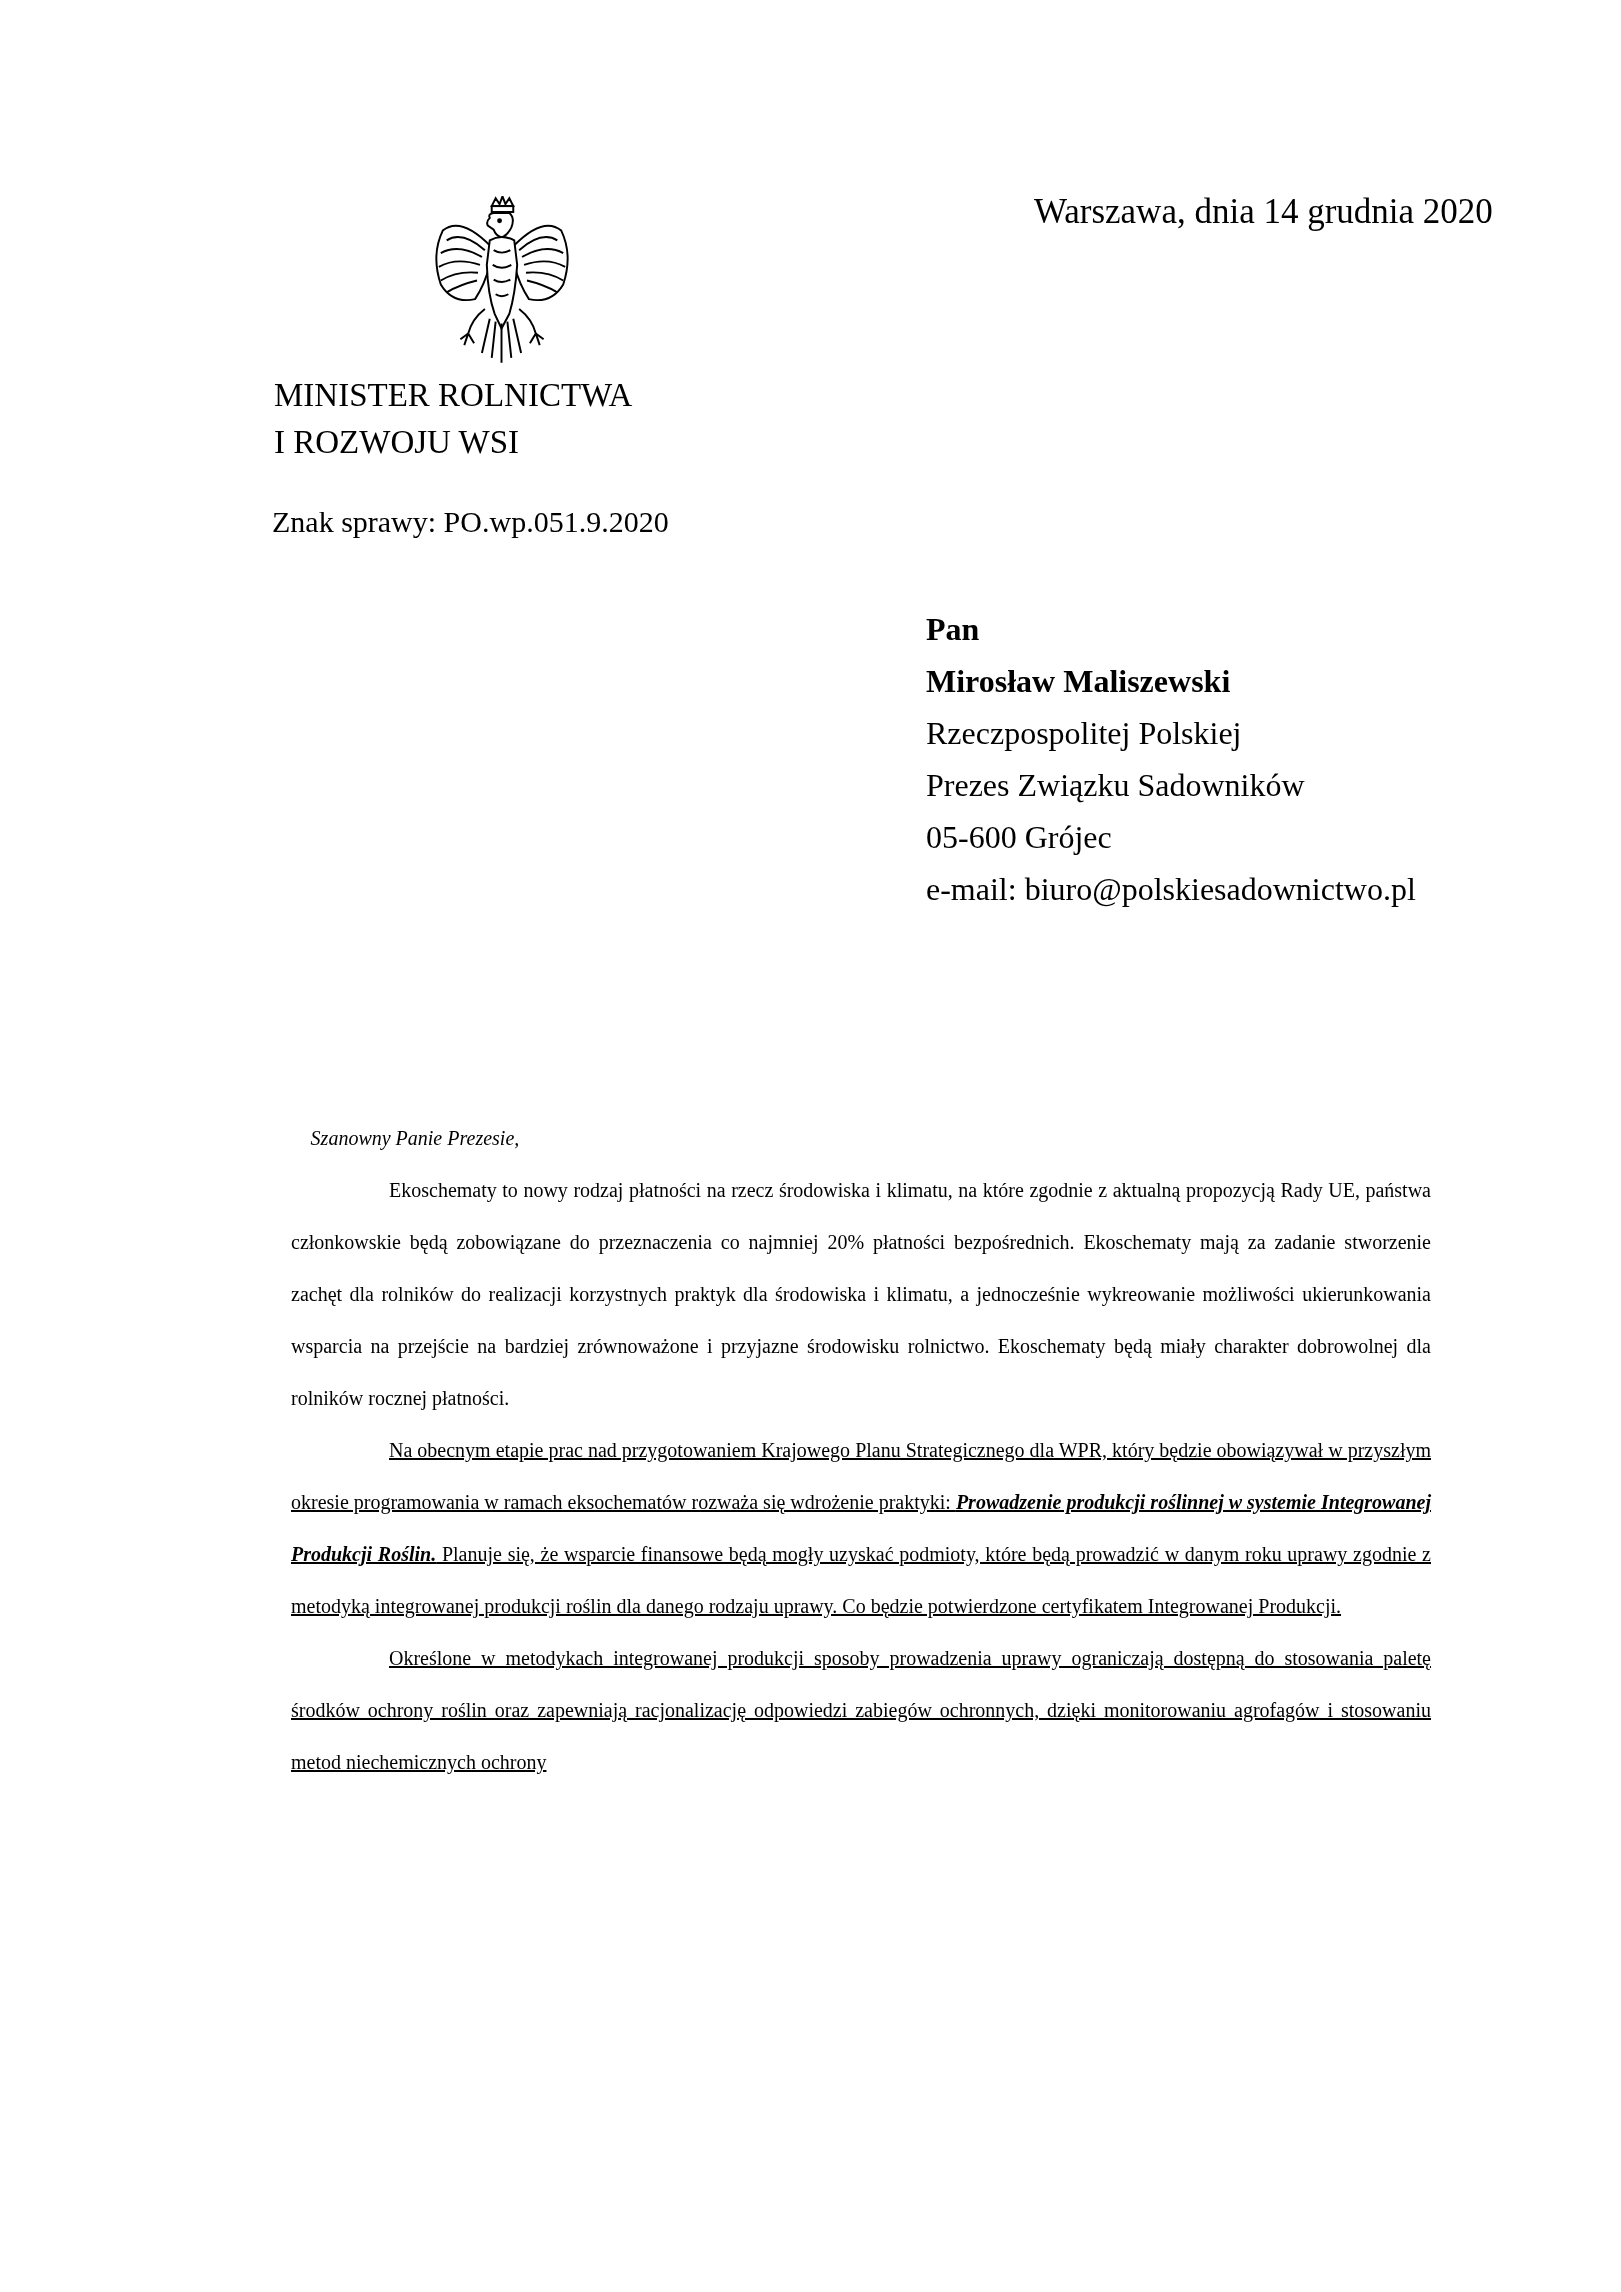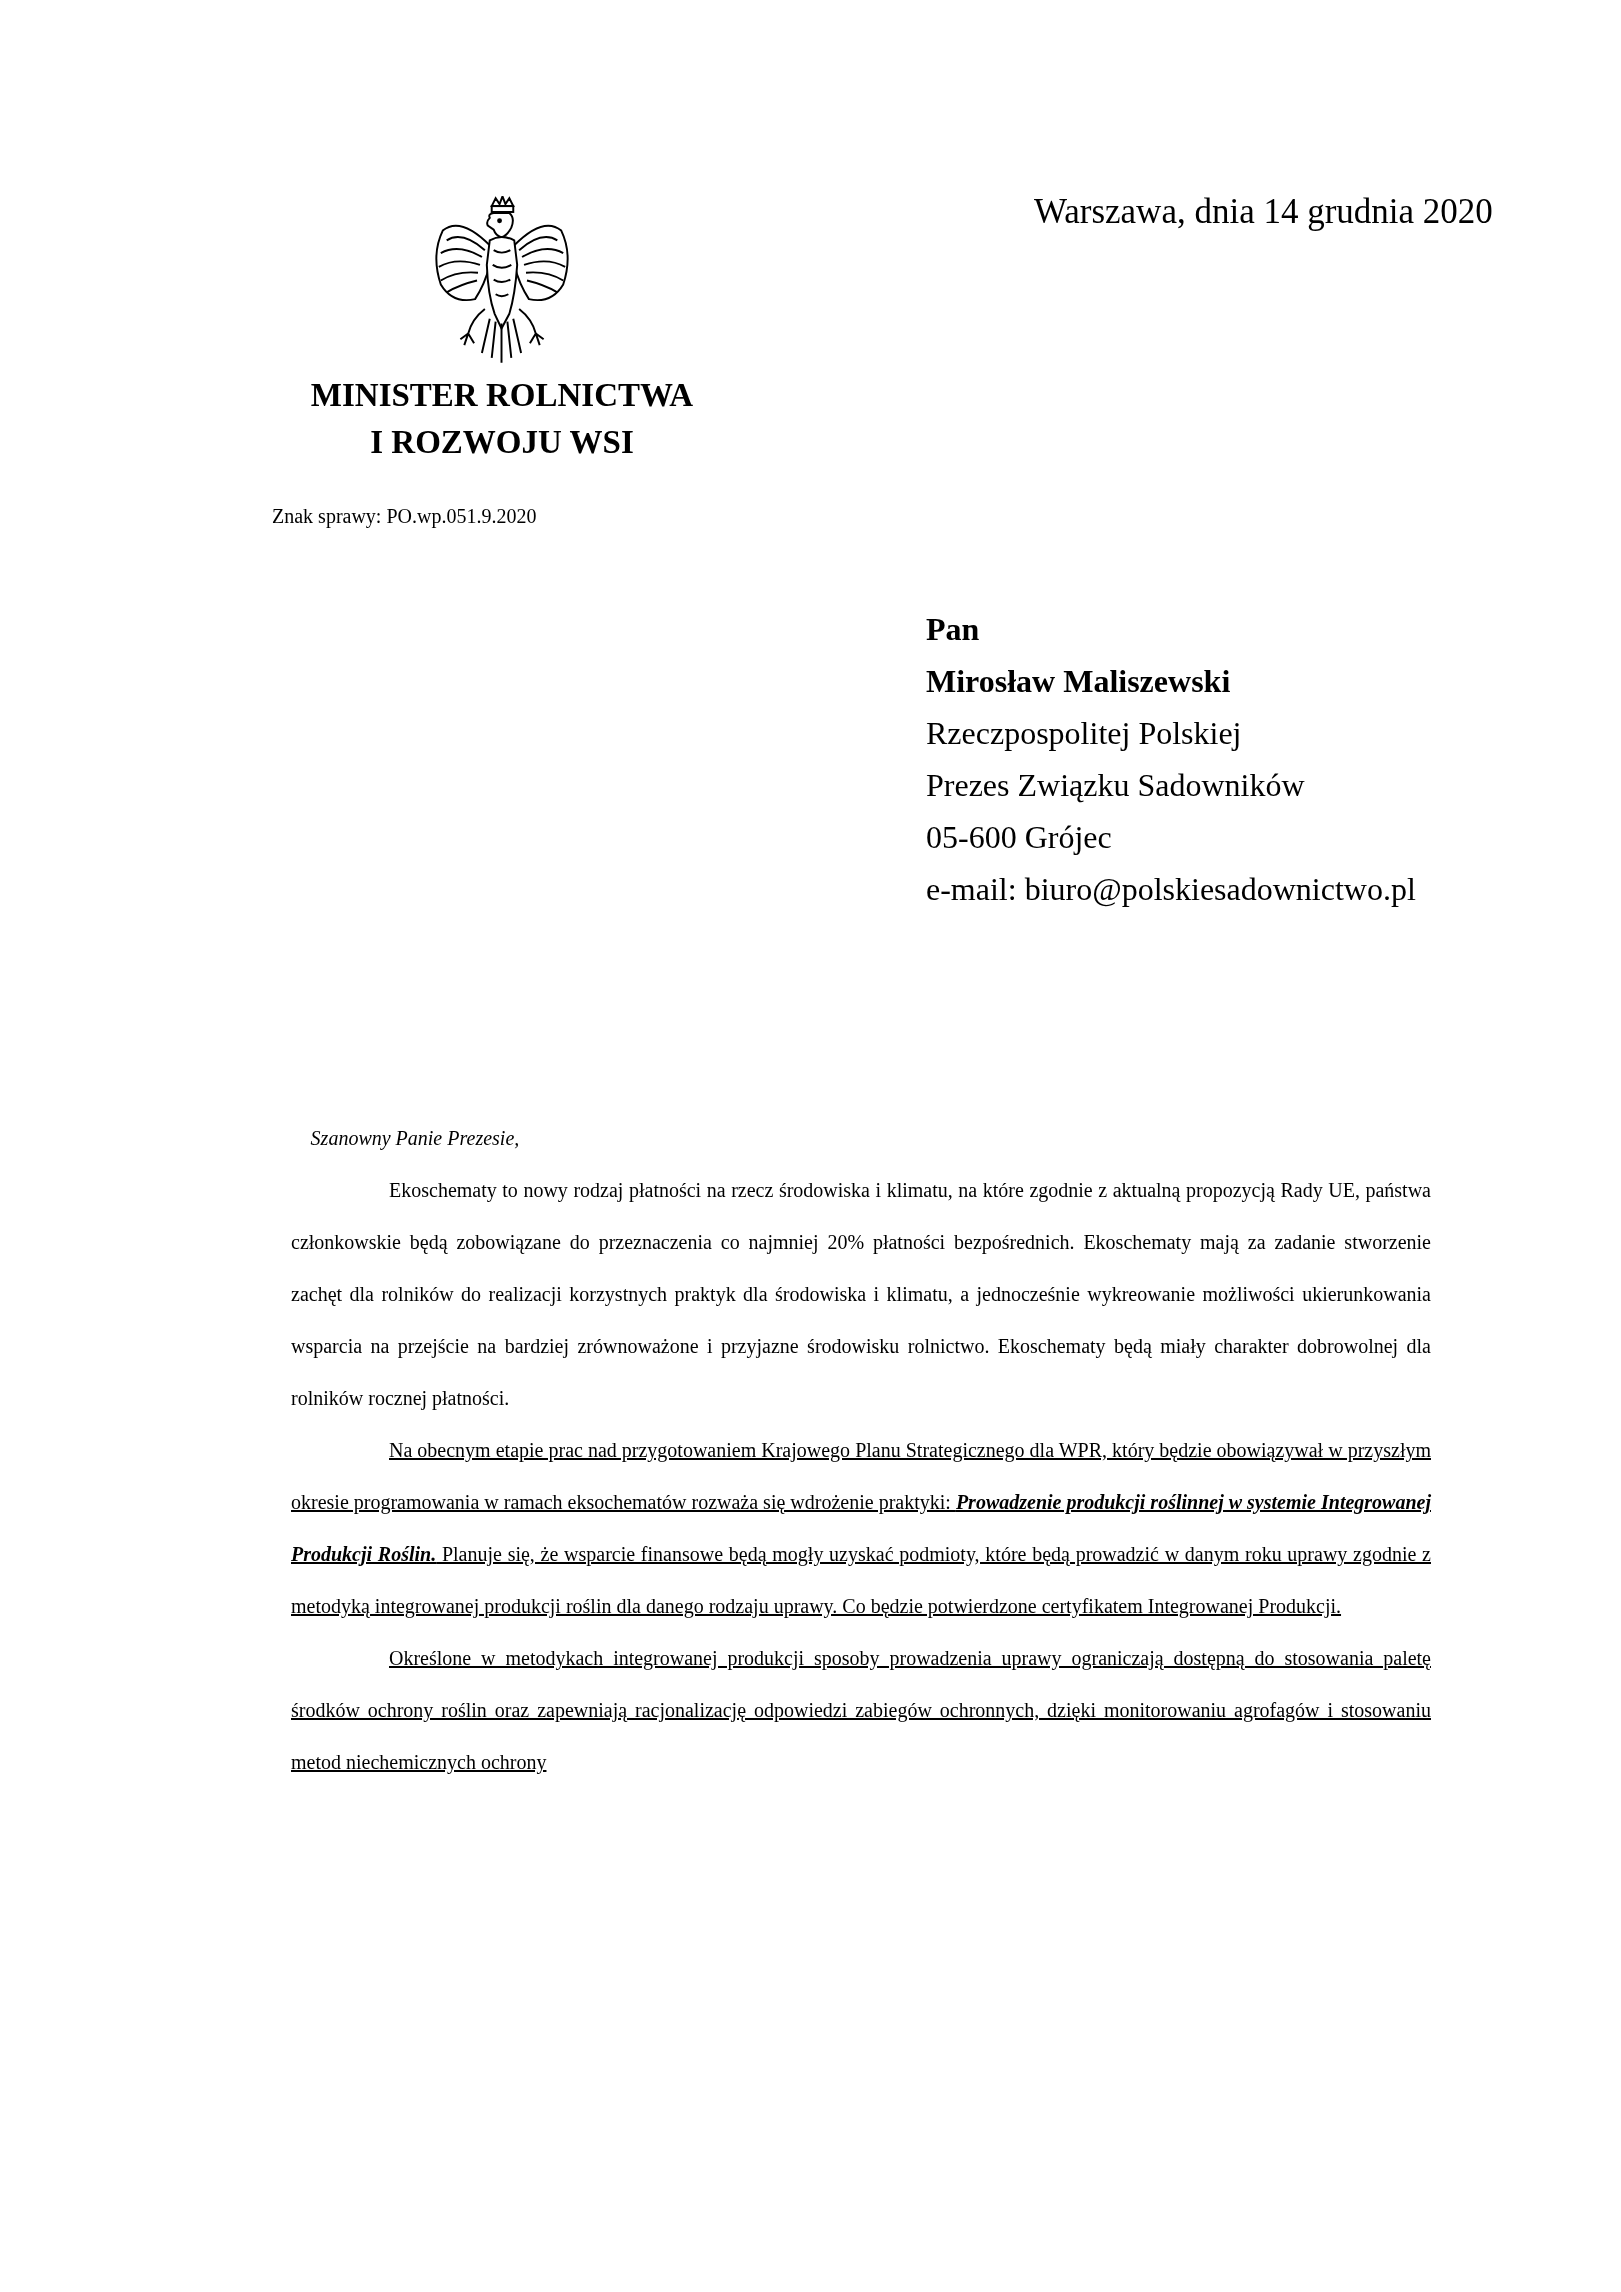--- a/index.html
+++ b/index.html
@@ -7,24 +7,24 @@
     width: 1621px; height: 2293px; position: relative; overflow: hidden;
     font-family: "Liberation Serif", "DejaVu Serif", serif; color: #000;
   }
   .page { position: absolute; left: 0; top: 0; width: 1621px; height: 2293px; background: #fff; }
 
   .emblem { position: absolute; left: 431px; top: 196px; width: 142px; height: 172px; }
   .emblem svg { width: 100%; height: 100%; }
 
   .minister {
     position: absolute; left: 274px; top: 372px; width: 456px;
-    text-align: center; font-weight: bold; font-size: 33px; line-height: 47px;
+    font-weight: normal; font-size: 33px; line-height: 47px;
   }
 
-  .case-ref { position: absolute; left: 272px; top: 505px; font-size: 20px; }
+  .case-ref { position: absolute; left: 272px; top: 505px; font-size: 30px; }
 
   .date { position: absolute; left: 1034px; top: 192px; font-size: 35px; }
 
   .recipient { position: absolute; left: 926px; top: 603px; font-size: 32px; line-height: 52px; }
   .recipient div { white-space: nowrap; }
   .recipient .b { font-weight: bold; }
 
   .body-text {
     position: absolute; left: 291px; top: 1112px; width: 1140px;
     font-size: 20px; line-height: 52px;

